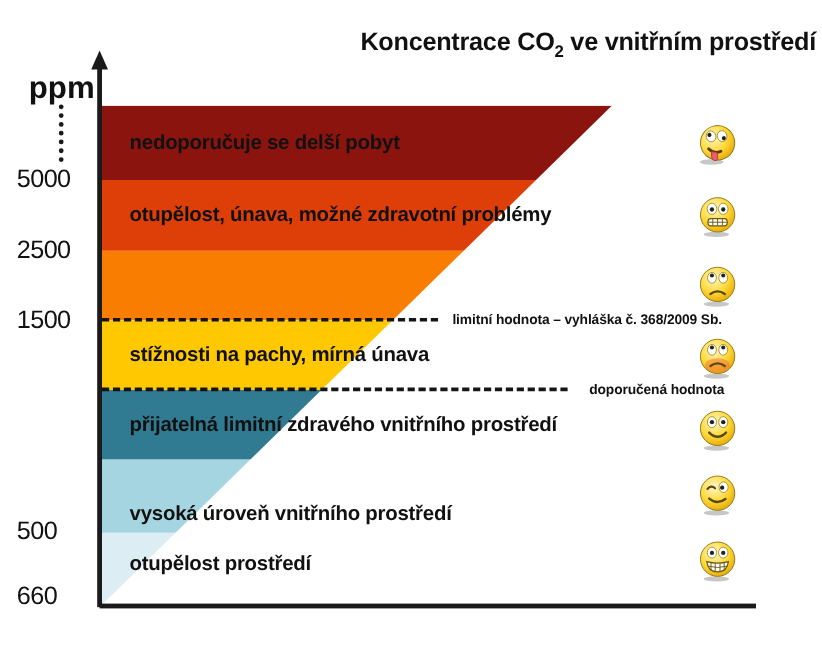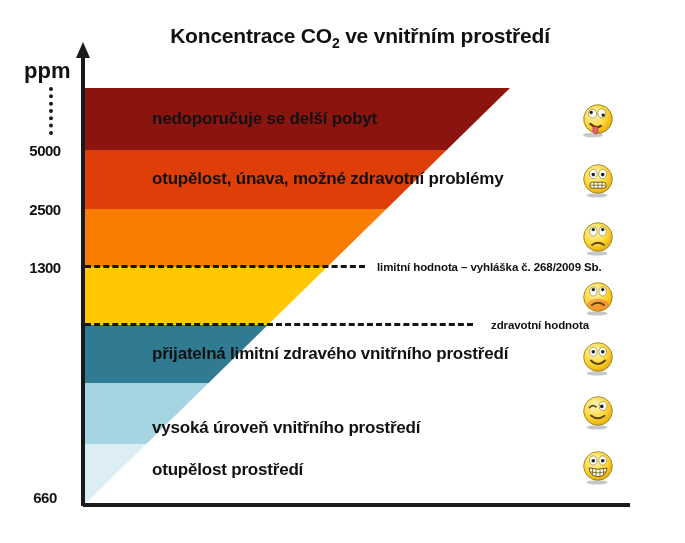--- a/index.html
+++ b/index.html
@@ -2,52 +2,52 @@
 <html><head>
 <meta charset="utf-8">
 <style>
   html,body{margin:0;padding:0;background:#fff;}
   .stage{
     position:relative;width:685px;height:543px;background:#ffffff;overflow:hidden;
     font-family:"Liberation Sans",sans-serif;color:#111;
   }
   
   .title{
-    position:absolute;top:24px;left:40px;width:640px;text-align:center;
+    position:absolute;top:24px;left:40px;width:640px;text-align:right;
     font-size:21px;font-weight:700;letter-spacing:-0.2px;white-space:nowrap;
   }
   .title sub{font-size:14px;}
   
   .y-axis-line{position:absolute;left:81px;top:56px;width:4px;height:450px;background:#1a1a1a;}
   .y-axis-arrow{
     position:absolute;left:76px;top:42px;width:0;height:0;
     border-left:7px solid transparent;border-right:7px solid transparent;
     border-bottom:16px solid #1a1a1a;
   }
   .x-axis-line{position:absolute;left:83px;top:503px;width:547px;height:4px;background:#1a1a1a;}
-  .ppm-label{position:absolute;left:24px;top:58px;font-size:22px;font-weight:700;}
+  .ppm-label{position:absolute;left:24px;top:58px;font-size:26px;font-weight:700;}
   .axis-break{position:absolute;left:49px;top:87px;height:48px;width:0;border-left:4px dotted #1a1a1a;}
   .tick{
-    position:absolute;left:14px;width:62px;text-align:center;
-    font-size:15px;font-weight:700;letter-spacing:-0.5px;transform:translateY(-50%);white-space:nowrap;
+    position:absolute;left:14px;width:62px;text-align:left;
+    font-size:21px;font-weight:400;letter-spacing:-0.5px;transform:translateY(-50%);white-space:nowrap;
   }
   .t1{top:150px}.t2{top:209px}.t3{top:267px}.t4{top:325px}.t5{top:383px}.t6{top:443px}.t7{top:497px}
   
   .bands-clip{
     position:absolute;left:85px;top:88px;width:425px;height:416px;
     clip-path:polygon(0 0,100% 0,0 100%);
   }
   .band{position:absolute;left:0;width:100%;}
   .b1{top:0;height:62px}.b2{top:62px;height:59px}.b3{top:121px;height:58px}
   .b4{top:179px;height:58px}.b5{top:237px;height:58px}.b6{top:295px;height:61px}
   .b7{top:356px;height:60px}
   
   .band-label{
     position:absolute;left:108px;transform:translateY(-50%);
-    font-size:17px;font-weight:700;white-space:nowrap;letter-spacing:-0.2px;margin-left:44px;
+    font-size:17px;font-weight:700;white-space:nowrap;letter-spacing:-0.2px;
   }
   .bl1{top:119px}.bl2{top:179px}.bl3{top:238px}.bl4{top:296px}
   .bl5{top:354px}.bl6{top:428px}.bl7{top:470px}
   
   .ref-line{position:absolute;height:0;border-top:3px dashed #151515;}
   .rl1{left:85px;top:265px;width:280px;}
   .rl2{left:85px;top:323px;width:388px;}
   .ref-label{
     position:absolute;transform:translateY(-50%);font-size:11.5px;font-weight:700;
     white-space:nowrap;letter-spacing:-0.1px;
@@ -67,43 +67,45 @@
 
   <div class="title"><span>Koncentrace CO</span><sub>2</sub><span> ve vnitřním prostředí</span></div>
 
   <div class="ppm-label">ppm</div>
   <div class="y-axis-arrow"></div>
   <div class="y-axis-line"></div>
   <div class="axis-break"></div>
 
   <div class="tick t1">5000</div>
   <div class="tick t2">2500</div>
-  <div class="tick t3">1300</div>
+  <div class="tick t3">1500</div>
+  <div class="tick t6">500</div>
   <div class="tick t7">660</div>
 
   <div class="bands-clip">
     <div class="band b1" style="background-color: rgb(139, 21, 14);"></div>
     <div class="band b2" style="background-color: rgb(222, 62, 8);"></div>
     <div class="band b3" style="background-color: rgb(249, 125, 0);"></div>
     <div class="band b4" style="background-color: rgb(255, 200, 0);"></div>
     <div class="band b5" style="background-color: rgb(48, 123, 145);"></div>
     <div class="band b6" style="background-color: rgb(166, 213, 226);"></div>
     <div class="band b7" style="background-color: rgb(220, 238, 244);"></div>
   </div>
 
   <div class="band-label bl1">nedoporučuje se delší pobyt</div>
   <div class="band-label bl2">otupělost, únava, možné zdravotní problémy</div>
+  <div class="band-label bl4">stížnosti na pachy, mírná únava</div>
   <div class="band-label bl5">přijatelná limitní zdravého vnitřního prostředí</div>
   <div class="band-label bl6">vysoká úroveň vnitřního prostředí</div>
   <div class="band-label bl7">otupělost prostředí</div>
 
   <div class="ref-line rl1"></div>
-  <div class="ref-label rll1">limitní hodnota  – vyhláška  č. 268/2009 Sb.</div>
+  <div class="ref-label rll1">limitní hodnota  – vyhláška  č. 368/2009 Sb.</div>
   <div class="ref-line rl2"></div>
-  <div class="ref-label rll2">zdravotní hodnota</div>
+  <div class="ref-label rll2">doporučená hodnota</div>
 
   <div class="x-axis-line"></div>
 
   <span class="face f1">
     <svg viewBox="0 0 36 36">
       <defs>
           <radialGradient id="g1" cx="40%" cy="32%" r="75%">
         <stop offset="0%" stop-color="#FFF7C9"></stop>
             <stop offset="55%" stop-color="#FFD93B"></stop>
             <stop offset="100%" stop-color="#E3A400"></stop>

